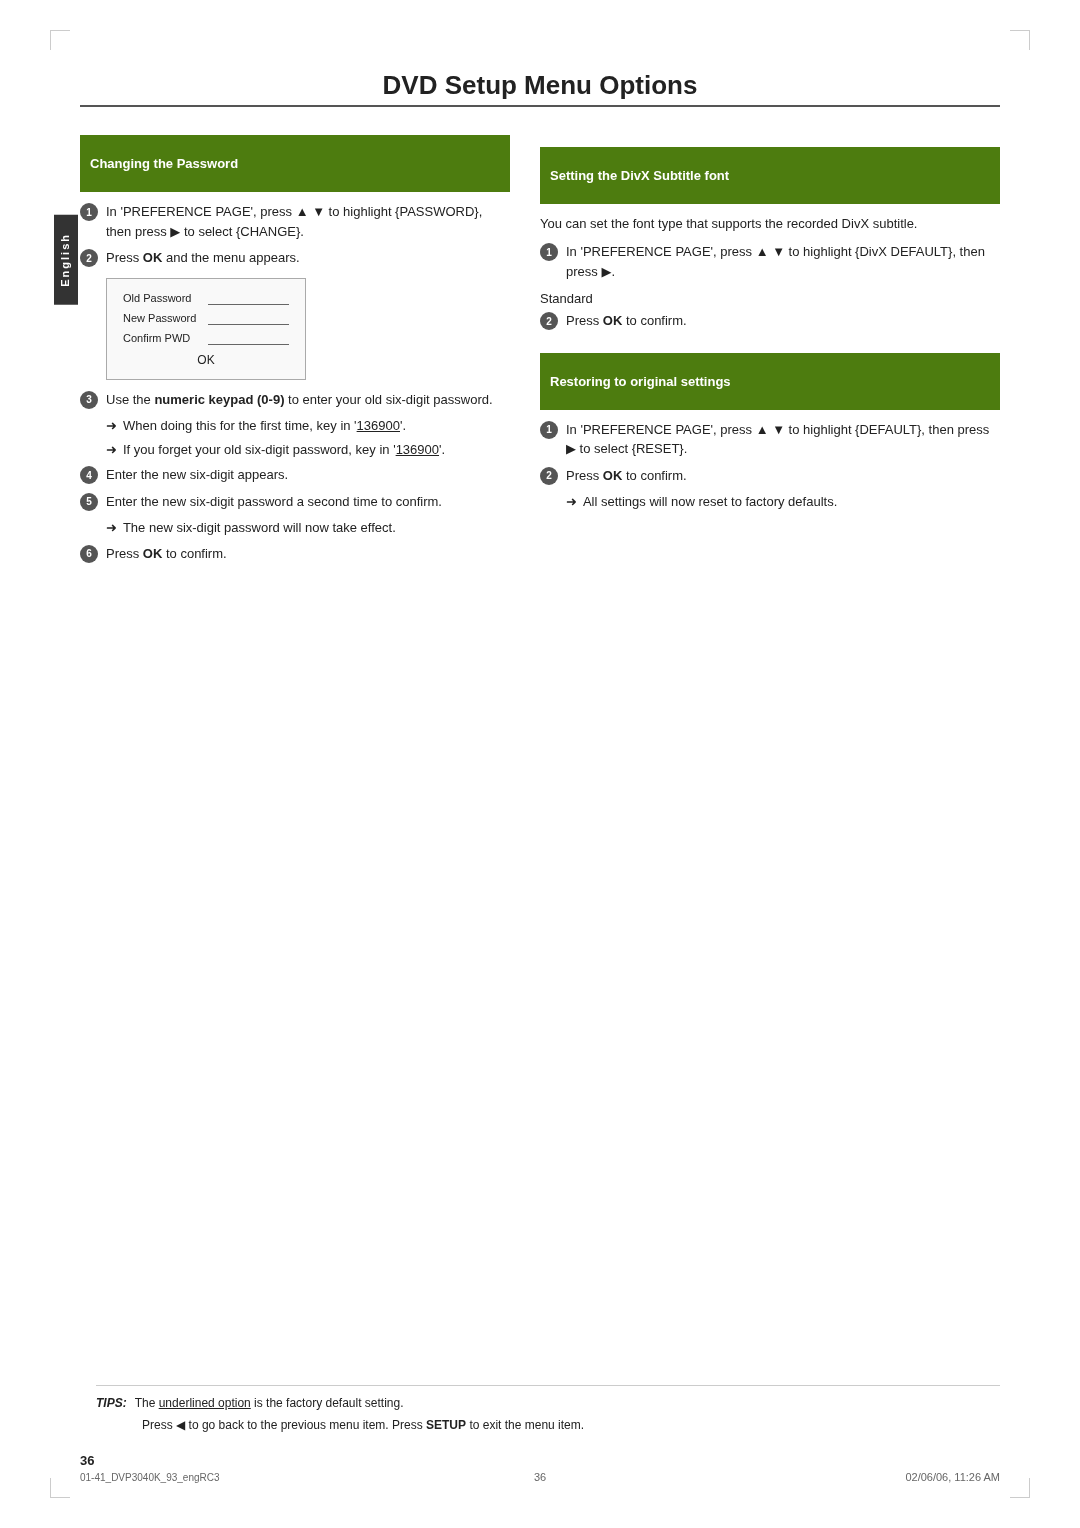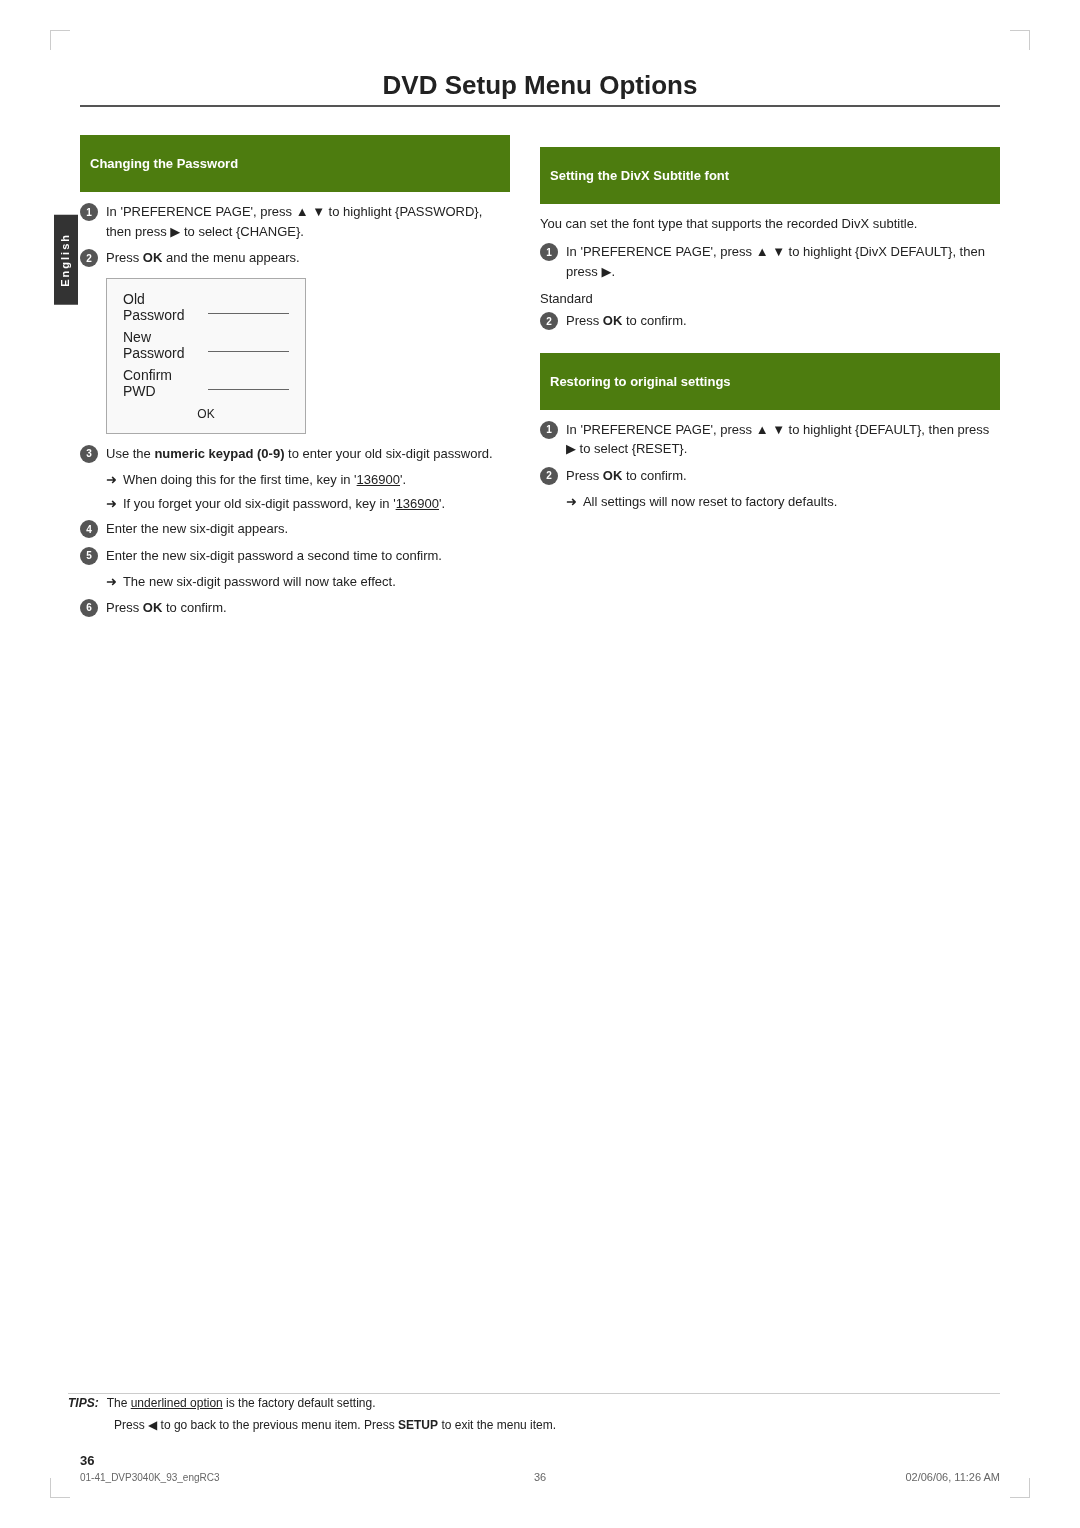--- a/index.html
+++ b/index.html
@@ -154,21 +154,21 @@
     }
 
     .pwd-row {
       display: flex;
       align-items: center;
       margin-bottom: 6px;
       font-size: 12px;
     }
 
     .pwd-label {
-      font-size: 14px;
+      font-size: 11px;
       width: 85px;
       flex-shrink: 0;
     }
 
     .pwd-input-line {
       flex: 1;
       border-bottom: 1px solid #666;
       height: 14px;
       min-width: 80px;
     }
@@ -190,23 +190,24 @@
 
     
     .section-block {
       margin-bottom: 22px;
     }
 
     
     .tips-footer {
       position: absolute;
       bottom: 90px;
-      left: 68px;
+      left: 96px;
       right: 80px;
       border-top: 1px solid #ccc;
+      padding-top: 8px;
       font-size: 12px;
       line-height: 1.6;
     }
 
     .tips-row {
       display: flex;
       align-items: flex-start;
       margin-bottom: 3px;
     }
 

